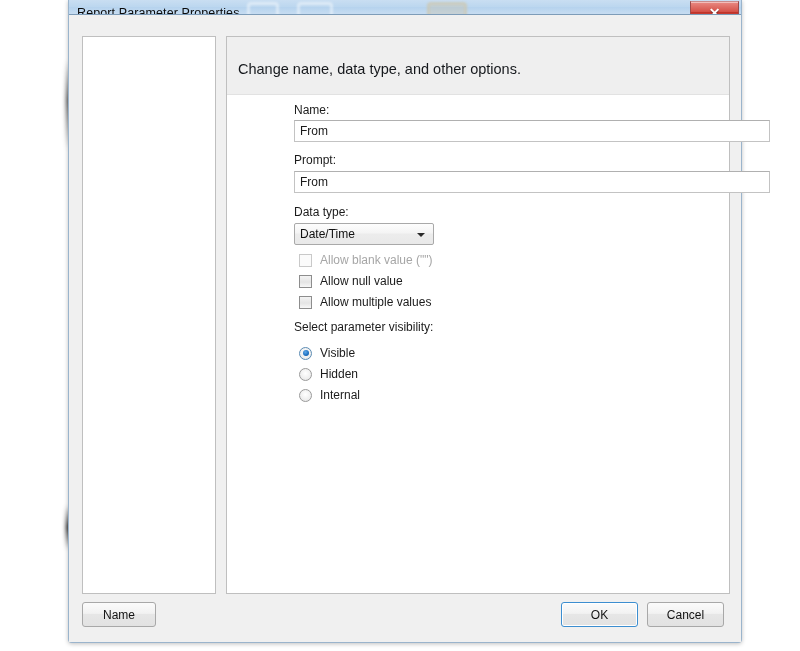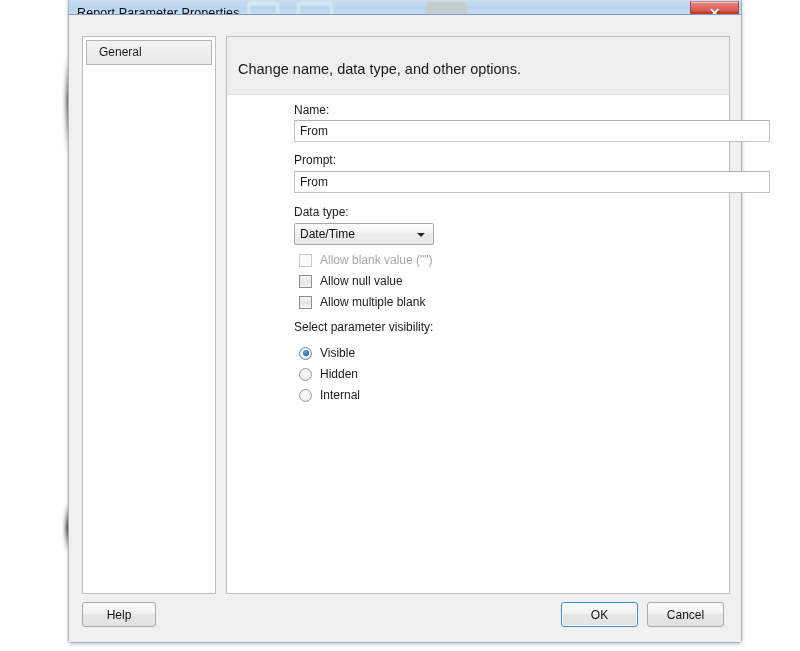--- a/index.html
+++ b/index.html
@@ -352,21 +352,20 @@
     <div id="window-title">Report Parameter Properties</div>
 
     <div id="close-button">
       <span id="close-icon">✕</span>
     </div>
   </div>
 
   <div id="dialog-body">
 
     <div id="nav-panel">
-      <div class="nav-item selected">General</div>
     </div>
 
     <div id="content-panel">
 
       <div id="content-header">
         <div id="content-header-text">Change name, data type, and other options.</div>
       </div>
 
       <div id="content-form">
 
@@ -385,39 +384,39 @@
         <div class="check-row disabled" id="check-row-0">
           <span class="checkbox-box"></span>
           <span class="check-label">Allow blank value ("")</span>
         </div>
         <div class="check-row" id="check-row-1">
           <span class="checkbox-box"></span>
           <span class="check-label">Allow null value</span>
         </div>
         <div class="check-row" id="check-row-2">
           <span class="checkbox-box"></span>
-          <span class="check-label">Allow multiple blank</span>
+          <span class="check-label">Allow multiple values</span>
         </div>
 
         <label class="field-label" id="label-visibility">Select parameter visibility:</label>
 
         <div class="radio-row checked" id="radio-row-0">
           <span class="radio-circle"></span>
           <span class="radio-label">Visible</span>
         </div>
         <div class="radio-row" id="radio-row-1">
           <span class="radio-circle"></span>
           <span class="radio-label">Hidden</span>
         </div>
         <div class="radio-row" id="radio-row-2">
           <span class="radio-circle"></span>
           <span class="radio-label">Internal</span>
         </div>
 
       </div>
     </div>
 
-    <button class="btn" id="help-button">Help</button>
+    <button class="btn" id="help-button">Name</button>
     <button class="btn" id="ok-button">OK</button>
     <button class="btn" id="cancel-button">Cancel</button>
 
   </div>
 </div>
 
 </body></html>

